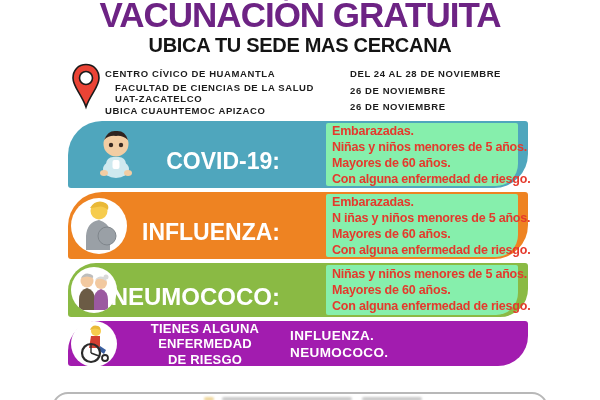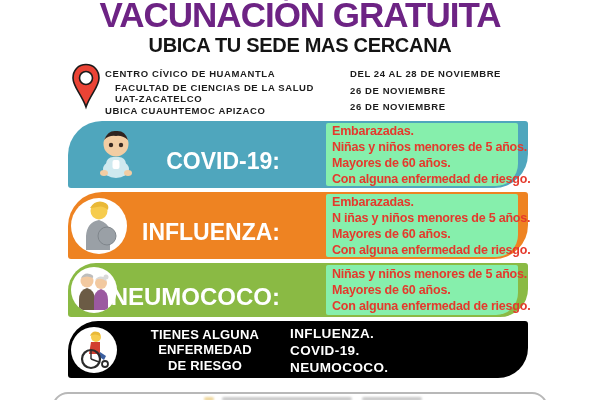--- a/index.html
+++ b/index.html
@@ -31,21 +31,21 @@
     letter-spacing:0.6px;white-space:nowrap;margin-left:40px;
   }
   .loc-date.d1{top:68px;}
   .loc-date.d2{top:85px;}
   .loc-date.d3{top:101px;}
   
   .vrow{position:absolute;left:68px;width:460px;border-radius:34px 3px 34px 3px;}
   .vrow.r1{top:121px;height:67px;background:#4fa6bd;}
   .vrow.r2{top:192px;height:67px;background:#ee8322;}
   .vrow.r3{top:263px;height:54px;background:#8aba44;border-radius:28px 3px 28px 3px;}
-  .vrow.r4{top:321px;height:57px;background:#000000;border-radius:30px 3px 30px 3px;}
+  .vrow.r4{top:321px;height:45px;background:#a21caf;border-radius:30px 3px 30px 3px;}
   .circle{
     position:absolute;left:3px;top:50%;transform:translateY(-50%);
     background:#fff;border-radius:50%;display:flex;align-items:center;justify-content:center;
     overflow:hidden;
   }
   .circle.c-lg{width:56px;height:56px;}
   .circle.c-md{width:46px;height:46px;}
   .baby-holder{position:absolute;left:26px;top:50%;transform:translateY(-50%);}
   .row-label{
     position:absolute;left:60px;right:248px;top:0;bottom:0;
@@ -178,21 +178,20 @@
         <circle cx="31" cy="34" r="3" fill="none" stroke="#2b2b2b" stroke-width="1.8"></circle>
       </svg>
     </div>
     <div class="risk-label">
       <div>TIENES ALGUNA</div>
       <div>ENFERMEDAD</div>
       <div>DE RIESGO</div>
     </div>
     <div class="risk-list">
       <div>INFLUENZA.</div>
-      <div>COVID-19.</div>
       <div>NEUMOCOCO.</div>
     </div>
   </div>
 
   <div class="footer-card"></div>
   <div class="footer-smudge sm1"></div>
   <div class="footer-smudge sm2"></div>
   <div class="footer-smudge sm3"></div>
 
 </div>

